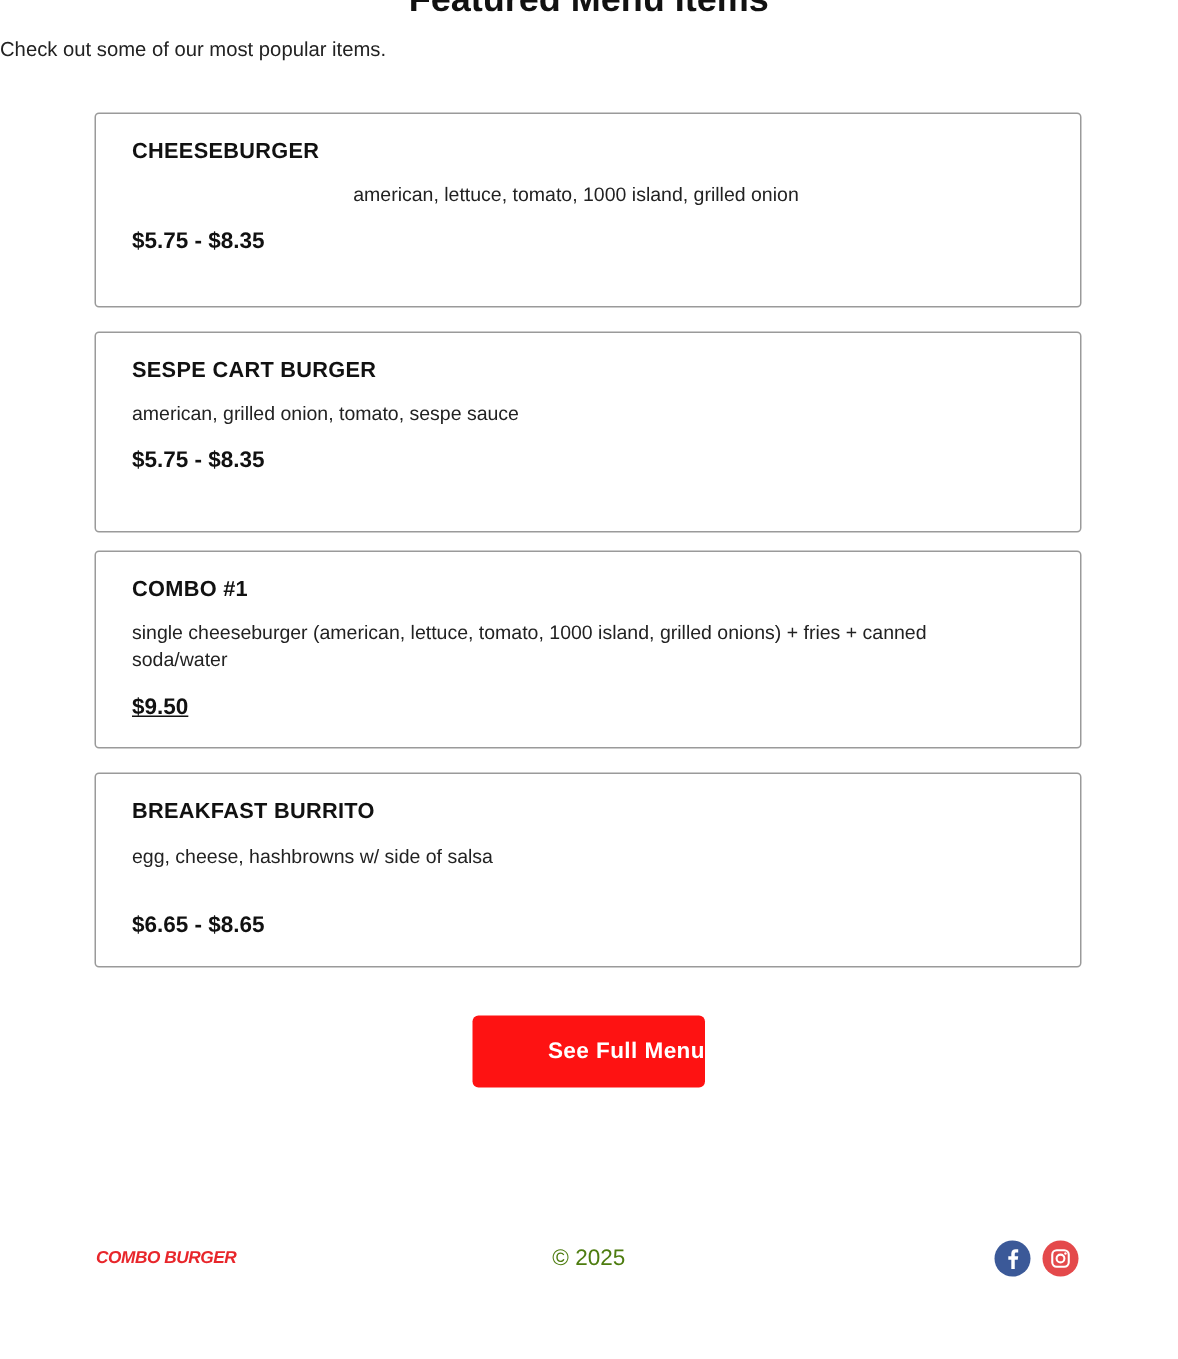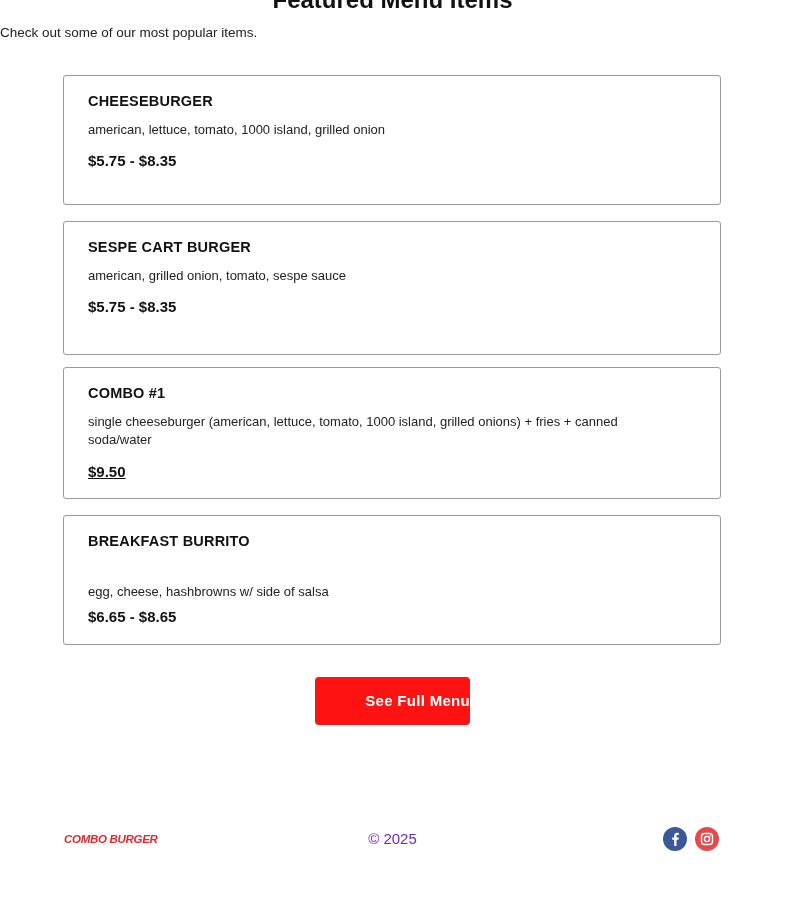--- a/index.html
+++ b/index.html
@@ -14,53 +14,53 @@
   .card .name { position:absolute; left:24px; top:17px; font-size:14.5px; font-weight:bold;
                 color:#111; letter-spacing:0.2px; }
   .card .desc { position:absolute; left:24px; right:40px; font-size:13px; color:#222; line-height:18px; }
   .card .price { position:absolute; left:24px; font-size:15px; font-weight:bold; color:#111; }
   .btn { position:absolute; left:315px; top:677px; width:155px; height:48px; background:#fe1212;
          border-radius:4px; color:#fff; font-size:15px; font-weight:bold; text-align:right;
          line-height:48px; letter-spacing:0.3px; cursor:pointer; }
   .footer-logo { position:absolute; left:64px; top:833px; font-size:11.5px; font-weight:bold;
                  font-style:italic; color:#e8262b; letter-spacing:-0.3px; }
   .copyright { position:absolute; left:0; width:785px; top:830px; text-align:center;
-               font-size:15px; color:#6d28d9; }
+               font-size:15px; color:#4d7c0f; }
   .social { position:absolute; top:827px; width:24px; height:24px; border-radius:50%;
             display:flex; align-items:center; justify-content:center; cursor:pointer; }
   .fb { left:663px; background:#3b5998; }
   .ig { left:695px; background:#e4494b; }
 </style>
 </head>
 <body>
 
 <div class="title">Featured Menu Items</div>
 <div class="subtitle">Check out some of our most popular items.</div>
 
-<div class="card" style="top:75px;height:130px;">
+<div class="card" style="top:75px;height:130px;text-align:center;">
   <div class="name">CHEESEBURGER</div>
   <div class="desc" style="top:45px;">american, lettuce, tomato, 1000 island, grilled onion</div>
   <div class="price" style="top:76px;">$5.75 - $8.35</div>
 </div>
 
 <div class="card" style="top:221px;height:134px;">
   <div class="name">SESPE CART BURGER</div>
   <div class="desc" style="top:45px;">american, grilled onion, tomato, sespe sauce</div>
   <div class="price" style="top:76px;">$5.75 - $8.35</div>
 </div>
 
 <div class="card" style="top:367px;height:132px;">
   <div class="name">COMBO #1</div>
   <div class="desc" style="top:45px;">single cheeseburger (american, lettuce, tomato, 1000 island, grilled onions) + fries + canned soda/water</div>
   <div class="price" style="top:95px;text-decoration:underline;">$9.50</div>
 </div>
 
 <div class="card" style="top:515px;height:130px;">
   <div class="name">BREAKFAST BURRITO</div>
-  <div class="desc" style="top:46px;margin-top:21px;">egg, cheese, hashbrowns w/ side of salsa</div>
+  <div class="desc" style="top:46px;">egg, cheese, hashbrowns w/ side of salsa</div>
   <div class="price" style="top:77px;margin-top:15px;">$6.65 - $8.65</div>
 </div>
 
 <div class="btn">See Full Menu</div>
 
 <div class="footer-logo">COMBO BURGER</div>
 <div class="copyright">© 2025</div>
 
 <div class="social fb">
   <svg width="12" height="14" viewBox="0 0 12 14">

